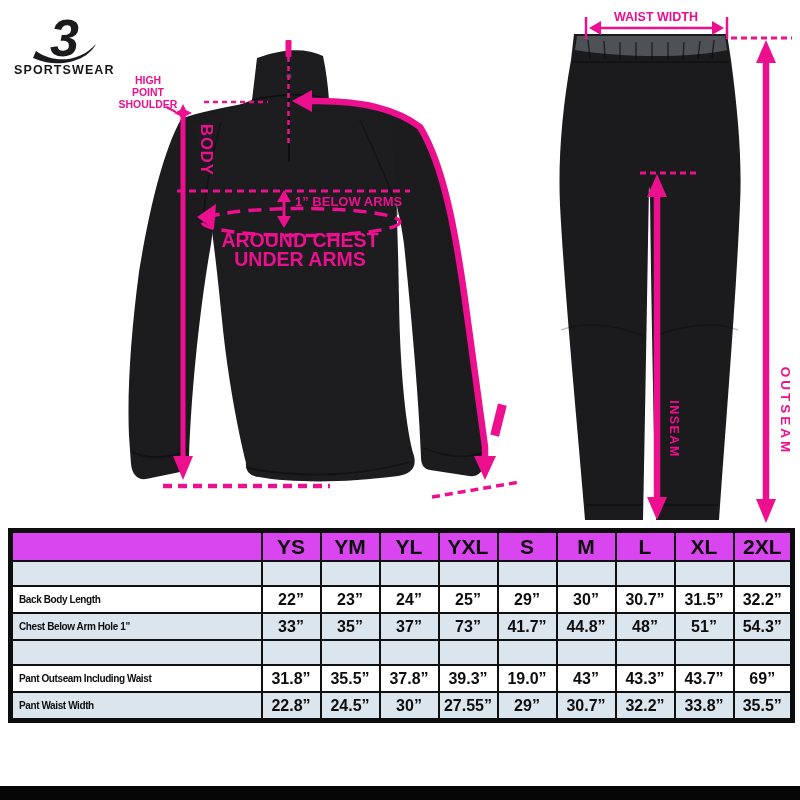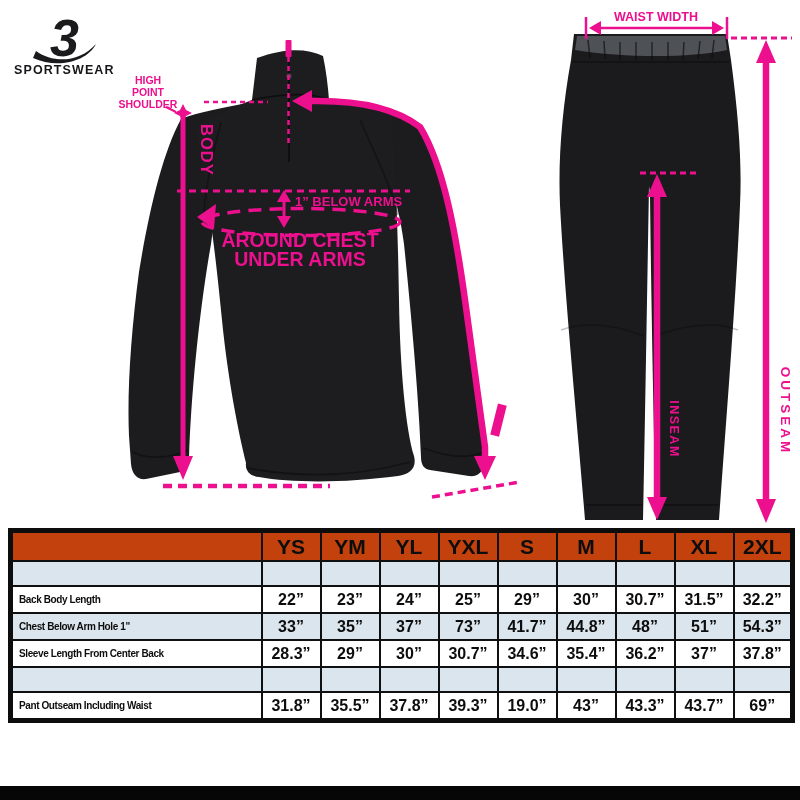--- a/index.html
+++ b/index.html
@@ -6,21 +6,21 @@
   .stage{position:relative;width:800px;height:800px;background:#ffffff;overflow:hidden;
          font-family:"Liberation Sans",sans-serif;}
   svg text{font-family:"Liberation Sans",sans-serif;}
   .pinktxt{fill:#ec0f8e;font-weight:bold;}
   .seam{stroke:rgba(0,0,0,0.5);stroke-width:1.8;fill:none;}
   
   table.size{position:absolute;left:8px;top:528px;width:785px;border-collapse:collapse;
              table-layout:fixed;background:#fff;border:5px solid #0d0d0d;}
   table.size th,table.size td{border:2px solid #101010;text-align:center;font-weight:bold;
              color:#0d0d0d;padding:0;overflow:hidden;white-space:nowrap;}
-  table.size th{font-size:21px;height:27px;background:#c2410c;}
+  table.size th{font-size:21px;height:27px;background:#d946ef;}
   table.size td{font-size:16px;height:25px;}
   table.size td.lbl{text-align:left;padding-left:6px;font-size:10px;letter-spacing:-0.4px;}
   table.size tr.shade td{background:#dbe5ee;}
   table.size tr.spacer td{height:23px;}
   .bottom-bar{position:absolute;left:0;top:786px;width:800px;height:14px;background:#060606;}
 </style>
 </head>
 <body>
 
 <div class="stage">
@@ -191,32 +191,20 @@
           <td>33”</td>
           <td>35”</td>
           <td>37”</td>
           <td>73”</td>
           <td>41.7”</td>
           <td>44.8”</td>
           <td>48”</td>
           <td>51”</td>
           <td>54.3”</td>
         </tr>
-        <tr>
-          <td class="lbl">Sleeve Length From Center Back</td>
-          <td>28.3”</td>
-          <td>29”</td>
-          <td>30”</td>
-          <td>30.7”</td>
-          <td>34.6”</td>
-          <td>35.4”</td>
-          <td>36.2”</td>
-          <td>37”</td>
-          <td>37.8”</td>
-        </tr>
         <tr class="shade spacer">
           <td class="lbl"></td>
           <td></td>
           <td></td>
           <td></td>
           <td></td>
           <td></td>
           <td></td>
           <td></td>
           <td></td>
@@ -227,17 +215,29 @@
           <td>31.8”</td>
           <td>35.5”</td>
           <td>37.8”</td>
           <td>39.3”</td>
           <td>19.0”</td>
           <td>43”</td>
           <td>43.3”</td>
           <td>43.7”</td>
           <td>69”</td>
         </tr>
+        <tr class="shade">
+          <td class="lbl">Pant Waist Width</td>
+          <td>22.8”</td>
+          <td>24.5”</td>
+          <td>30”</td>
+          <td>27.55”</td>
+          <td>29”</td>
+          <td>30.7”</td>
+          <td>32.2”</td>
+          <td>33.8”</td>
+          <td>35.5”</td>
+        </tr>
       </tbody>
   </table>
 
   <div class="bottom-bar"></div>
 </div>
 
 </body></html>

